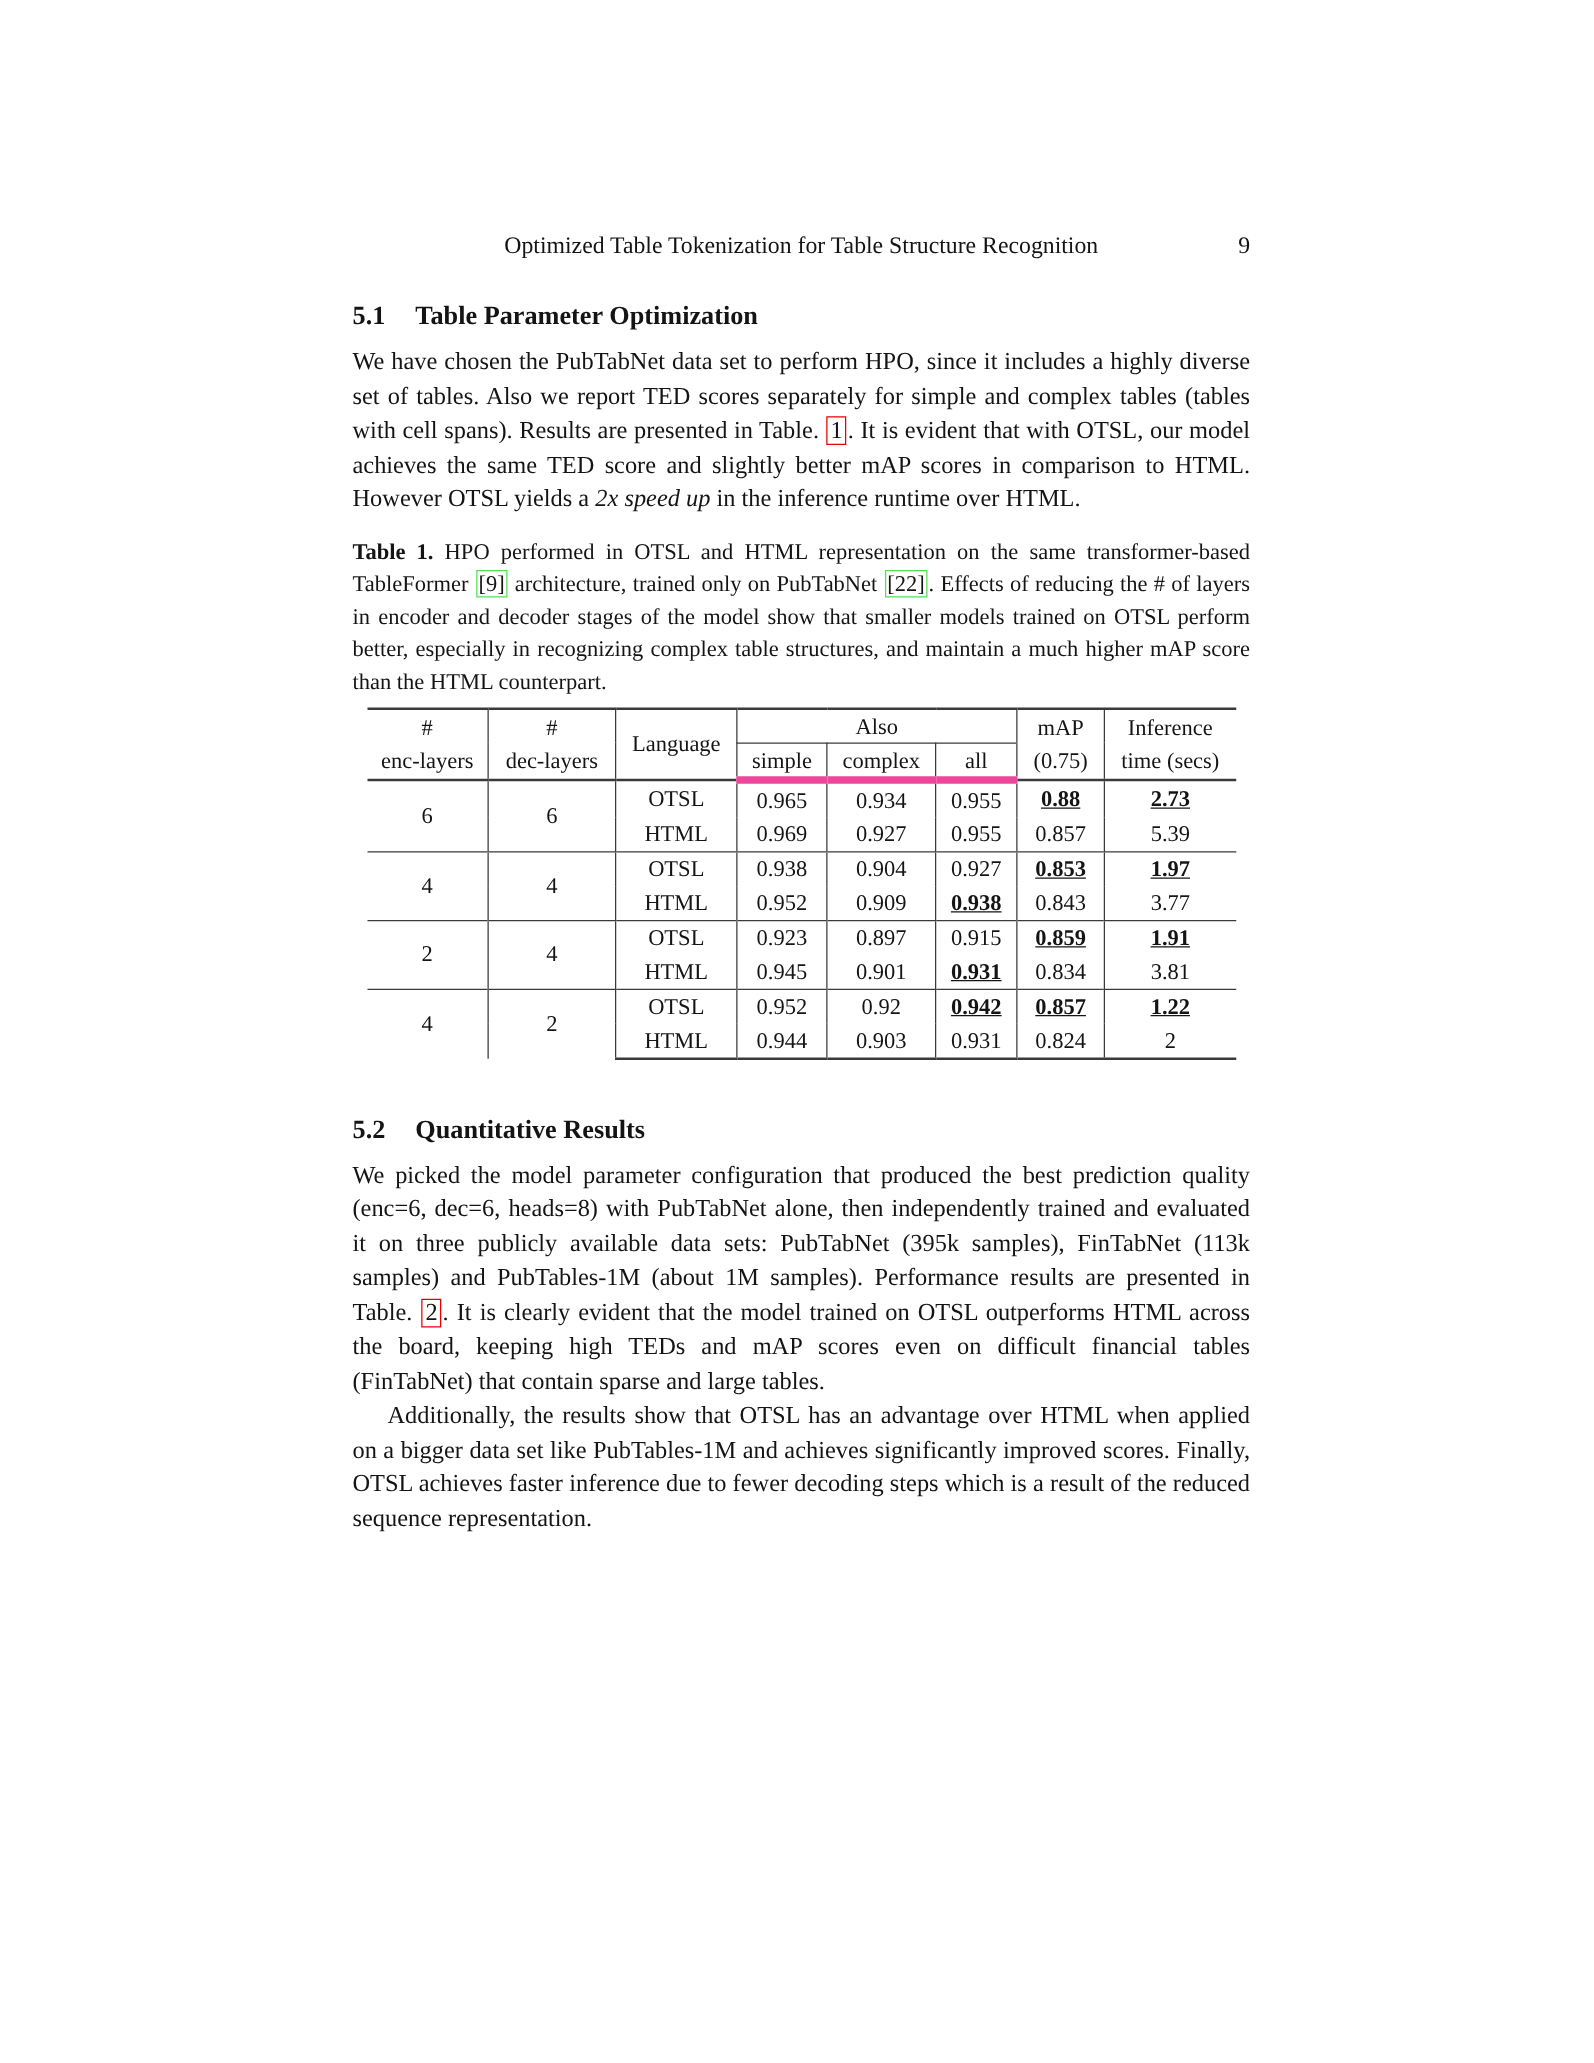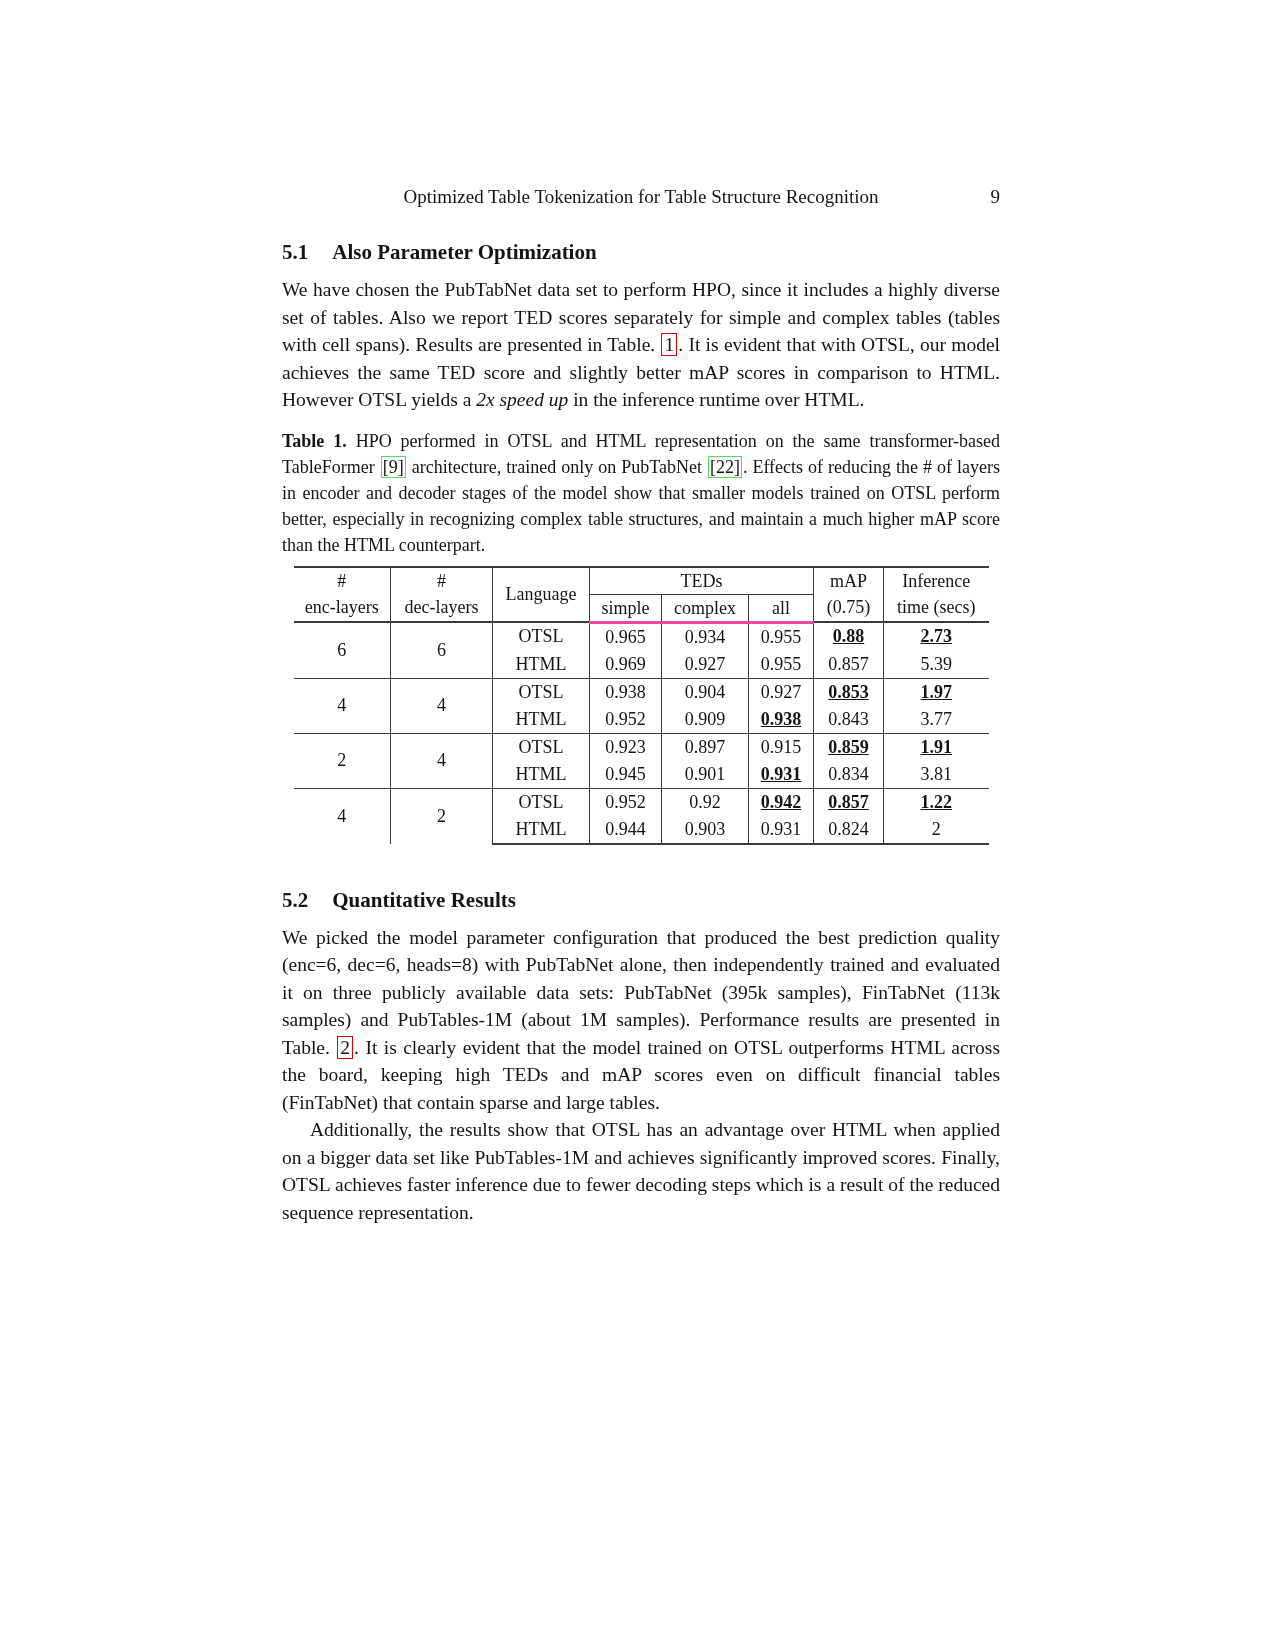--- a/index.html
+++ b/index.html
@@ -63,40 +63,40 @@
     font-weight:normal; padding:0; text-align:center;
     line-height:27px; height:27px;
     vertical-align:middle;
   }
   table.t1 thead th { line-height:26px; height:26px; }
   table.t1 thead th div { line-height:26px; }
   table.t1 .vl { border-left:1px solid #3a3a3a; }
   table.t1 tr.h1 th { border-top:2px solid #3a3a3a; }
   table.t1 th.teds { border-bottom:1px solid #3a3a3a; }
   table.t1 tr.h1 th[rowspan] { border-bottom:2px solid #3a3a3a; }
-  table.t1 tr.h2 th { border-bottom:3px solid #ec4899; }
+  table.t1 tr.h2 th { border-bottom:6px solid #ec4899; }
   table.t1 tr.sep td { border-top:1px solid #3a3a3a; }
   table.t1 tr.last td { border-bottom:2px solid #3a3a3a; }
   table.t1 .b { font-weight:bold;text-decoration:underline; }
   
   p.indent { text-indent:28px; }
 </style>
 </head>
 <body>
 
 <div class="content">
 
   <div class="runhead">
     <span>Optimized Table Tokenization for Table Structure Recognition</span>
     <span class="pagenum">9</span>
   </div>
 
 
   <div class="sechead">
-    <span class="secnum">5.1</span><span>Also Parameter Optimization</span>
+    <span class="secnum">5.1</span><span>Table Parameter Optimization</span>
   </div>
 
   <p class="body after-head"><span>We have chosen the PubTabNet data set to perform HPO, since it includes a highly diverse set of tables. Also we report TED scores separately for simple and complex tables (tables with cell spans). Results are presented in Table. </span><span class="tref">1</span><span>. It is evident that with OTSL, our model achieves the same TED score and slightly better mAP scores in comparison to HTML. However OTSL yields a </span><em class="emph">2x speed up</em><span> in the inference runtime over HTML.</span></p>
 
   <div class="caption"><span class="cap-label">Table 1.</span><span> HPO performed in OTSL and HTML representation on the same transformer-based TableFormer </span><span class="cite">[9]</span><span> architecture, trained only on PubTabNet </span><span class="cite">[22]</span><span>. Effects of reducing the # of layers in encoder and decoder stages of the model show that smaller models trained on OTSL perform better, especially in recognizing complex table structures, and maintain a much higher mAP score than the HTML counterpart.</span></div>
 
   <table class="t1">
     <colgroup>
       <col style="width:97px">
         <col style="width:102px">
@@ -113,21 +113,21 @@
             <div>#</div>
             <div>enc-layers</div>
           </th>
         <th rowspan="2" class="vl">
             <div>#</div>
             <div>dec-layers</div>
           </th>
         <th rowspan="2" class="vl">
             <div>Language</div>
           </th>
-        <th colspan="3" class="vl teds">TEDs</th>
+        <th colspan="3" class="vl teds">Also</th>
         <th rowspan="2" class="vl">
             <div>mAP</div>
             <div>(0.75)</div>
           </th>
         <th rowspan="2" class="vl">
             <div>Inference</div>
             <div>time (secs)</div>
           </th>
       </tr>
       <tr class="h2">

